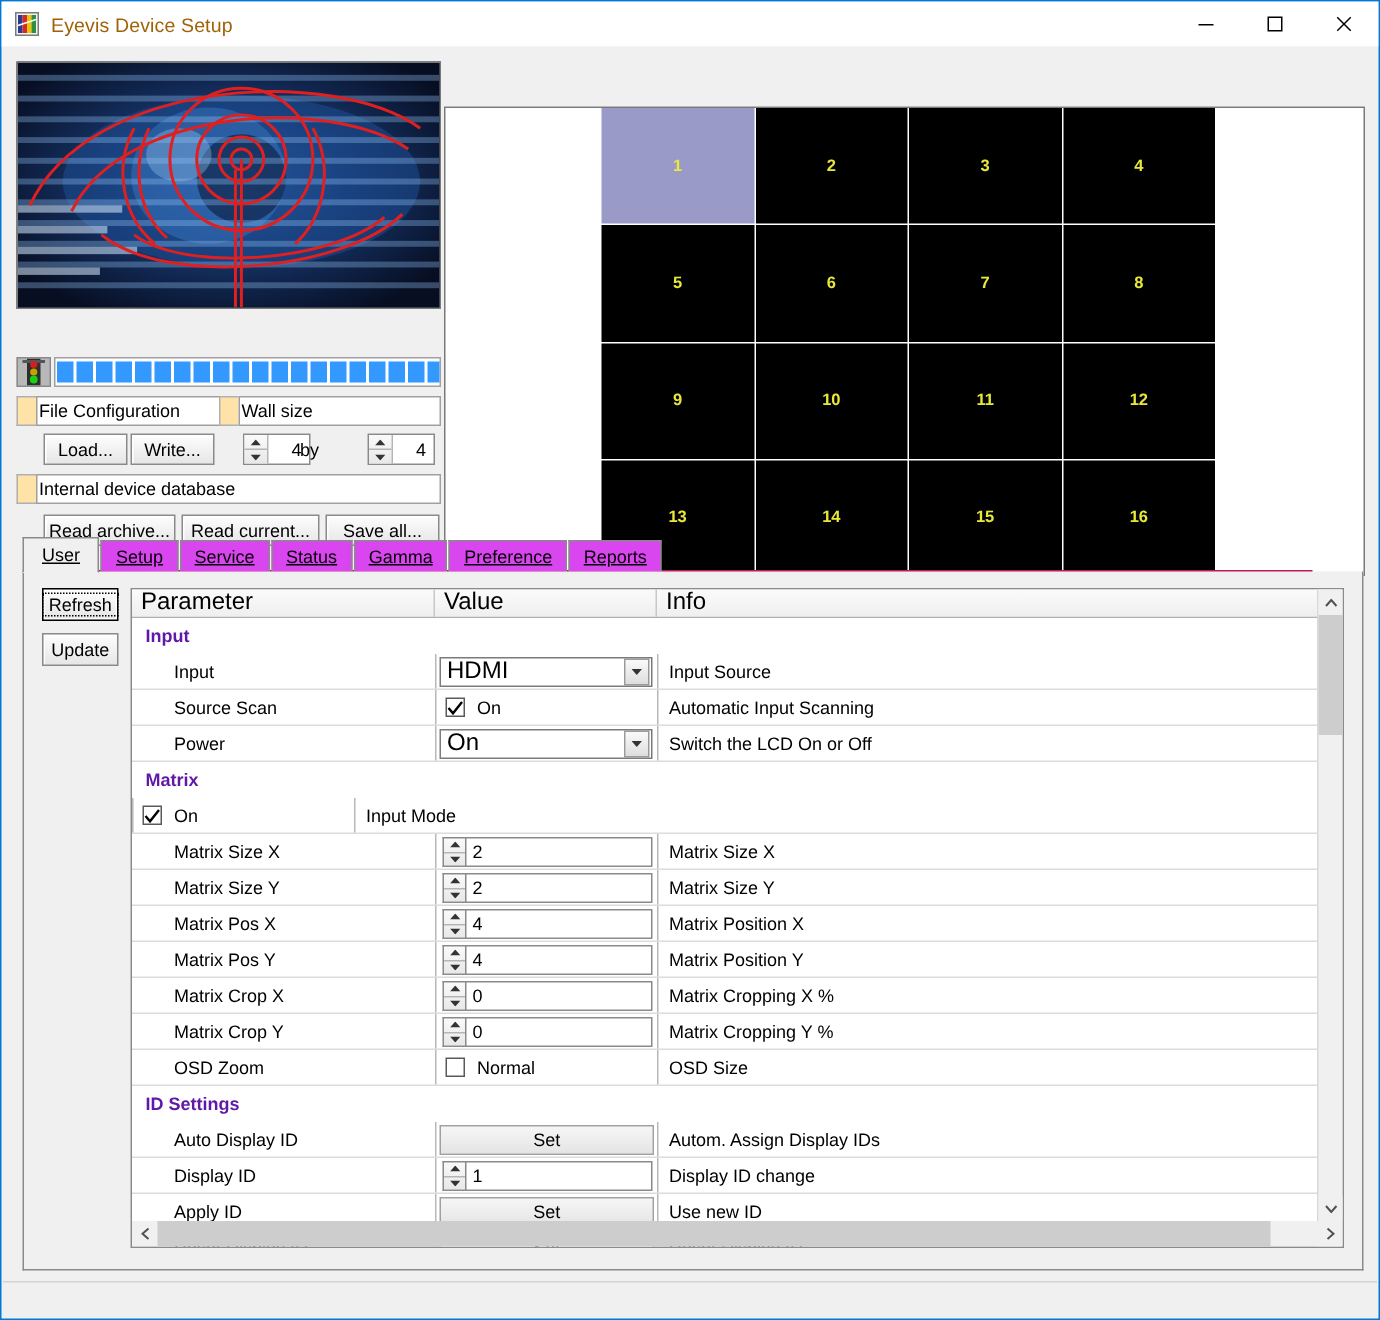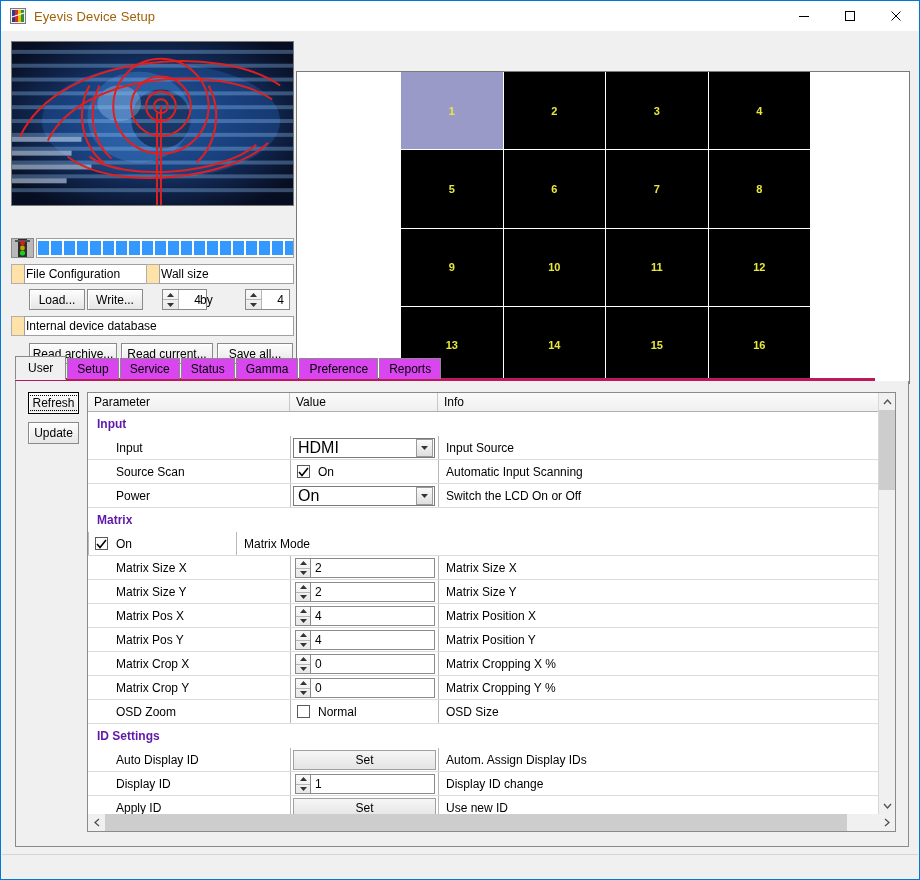--- a/index.html
+++ b/index.html
@@ -219,22 +219,23 @@
   }
 
   
   .tabstrip {
     position: absolute;
     left: 14px; top: 358px;
     width: 860px;
     height: 23px;
     display: flex;
     align-items: flex-end;
-    border-bottom: 4px solid #be185d;
-    box-sizing: border-box;
+    border-bottom: 2px solid #be185d;
+    box-sizing: border-box;
+    text-decoration: underline;
   }
   .tab {
     height: 21px;
     padding: 0 9px;
     display: flex;
     align-items: center;
     font-size: 12px;
     background: #d946ef;
     border: 1px solid #8a8a8a;
     border-bottom: none;
@@ -295,21 +296,21 @@
     display: flex;
     height: 19px;
     background: #f3f3f3;
     border-bottom: 1px solid #b0b0b0;
     box-sizing: border-box;
   }
   .th {
     display: flex;
     align-items: center;
     padding-left: 6px;
-    font-size: 12px;
+    font-size: 16px;
     border-right: 1px solid #c8c8c8;
     box-sizing: border-box;
     background: linear-gradient(#fbfbfb,#efefef);
   }
   .th.c1 { width: 202px; }
   .th.c2 { width: 148px; }
   .th.c3 { flex: 1; }
 
   .tbl-body {
     position: relative;
@@ -815,21 +816,21 @@
             <div class="cell-value">
               <div class="vw-check">
                 <span class="chkbox">
                   <svg width="11" height="10" viewBox="0 0 11 10">
                     <polyline points="1,5 4,8.5 10,1" fill="none" stroke="#000" stroke-width="1.6"></polyline>
                   </svg>
                 </span>
                 <span>On</span>
               </div>
             </div>
-            <div class="cell-info">Matrix Mode</div>
+            <div class="cell-info">Input Mode</div>
           </div>
           <div class="row">
             <div class="cell-param">Matrix Size X</div>
             <div class="cell-value">
               <div class="vw-spin">
                 <div class="sbtns">
                   <div>
                     <svg width="7" height="4" viewBox="0 0 7 4">
                       <polygon points="3.5,0 7,4 0,4" fill="#333"></polygon>
                     </svg>

